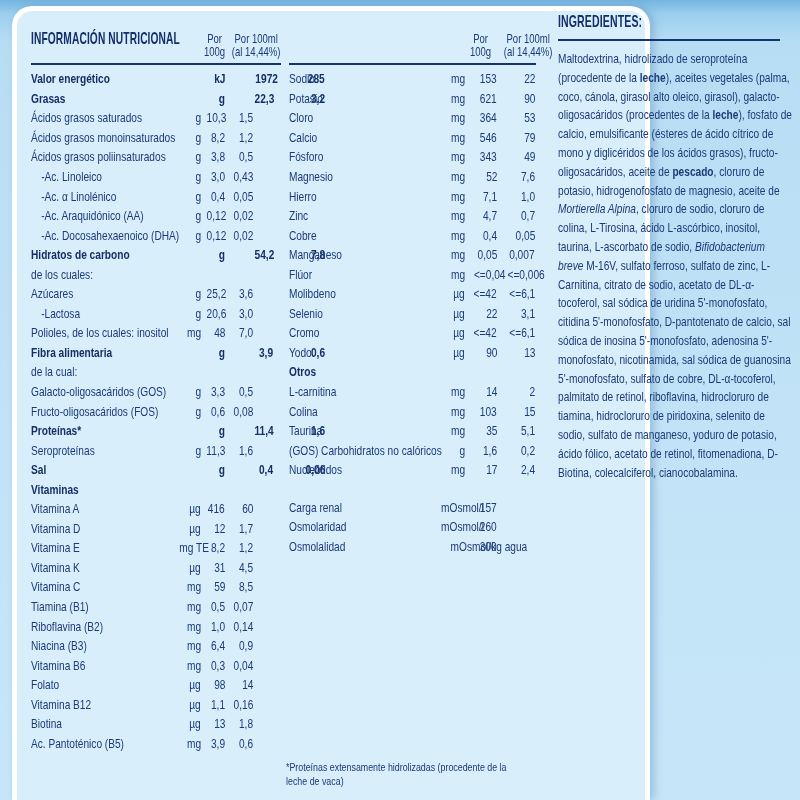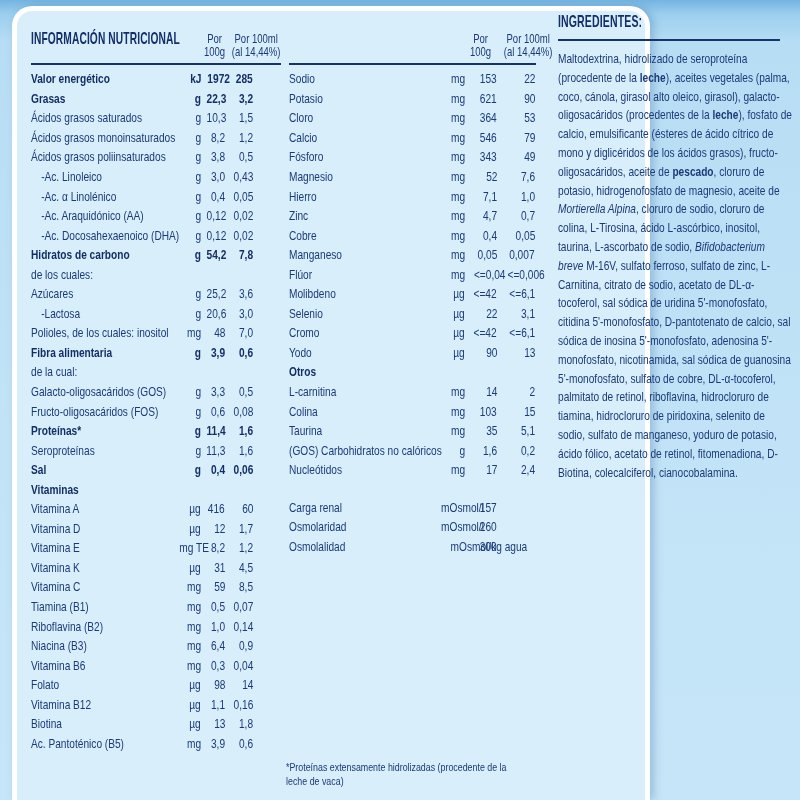--- a/index.html
+++ b/index.html
@@ -26,21 +26,21 @@
   .hdr-mid{grid-template-columns:140px 36px 32px 38px;}
   .tbl-title{grid-column:1/3;align-self:center;font-weight:bold;font-size:17px;color:#122f6b;}
   .tbl-title .t{display:inline-block;transform:scaleX(.60);transform-origin:0 50%;white-space:nowrap;letter-spacing:.2px;}
   .chead{font-size:12.2px;line-height:13px;text-align:center;font-weight:bold;color:#1a3a78;font-weight:normal;}
   .divider{border-top:2.5px solid #15346f;margin:2px 0 4px 0;}
   .row{display:grid;height:19.55px;align-items:center;font-size:13px;}
   .row-left{grid-template-columns:140px 30px 24px 28px;}
   .row-mid{grid-template-columns:140px 36px 32px 38px;}
   .row .lbl{overflow:visible;}
   .row .unit,.row .v1,.row .v2{text-align:right;}
-  .row.bold{font-weight:bold;color:#142f66;}
+  .row.bold{font-weight:bold;color:#142f66;gap:24px;}
   .row .lbl.ind .cx{padding-left:13px;}
   .spacer{height:18px;}
   .footnote{
     position:absolute;left:286px;top:761px;width:290px;
     font-size:10.8px;line-height:13.5px;color:#1a3a78;
     transform:scaleX(.82);transform-origin:0 0;
   }
   .ingredients{position:absolute;left:558px;top:12px;width:300px;}
   .ing-title{font-weight:bold;font-size:17px;color:#122f6b;}
   .ing-title .t{display:inline-block;transform:scaleX(.62);transform-origin:0 50%;white-space:nowrap;letter-spacing:.2px;}

